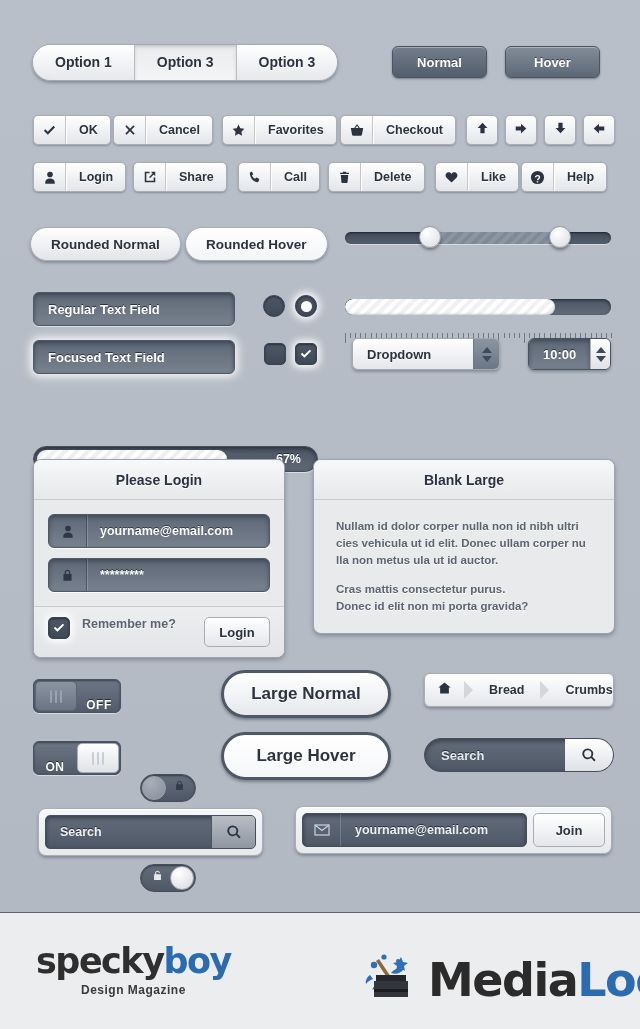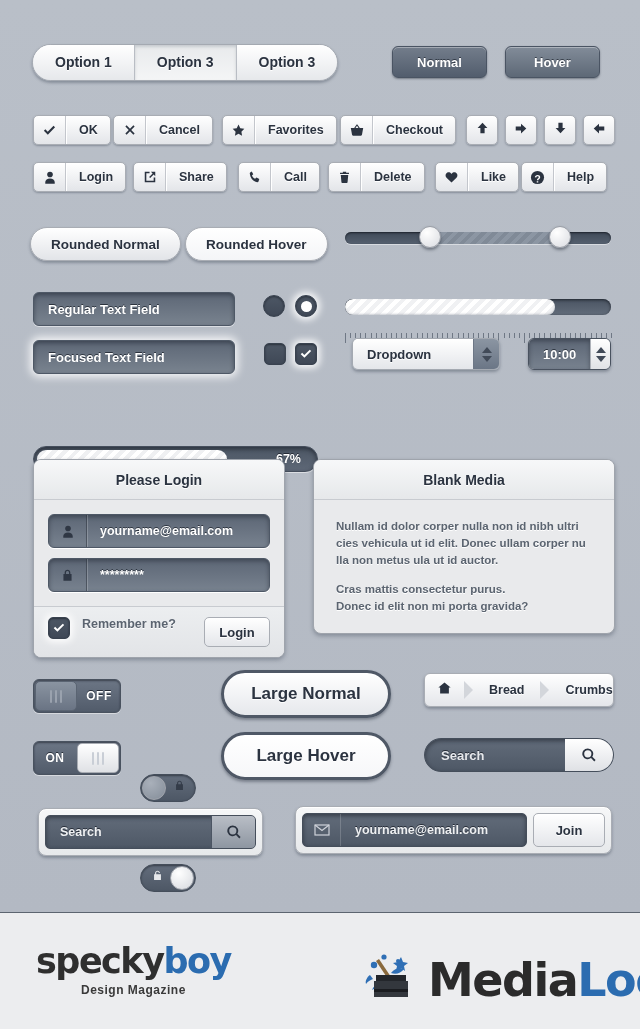--- a/index.html
+++ b/index.html
@@ -130,21 +130,21 @@
     box-shadow: inset 0 2px 4px rgba(35,42,52,.5), 0 1px 0 #fff; }
   .inputrow .ic { width: 38px; display: flex; align-items: center; justify-content: center;
     border-right: 1px solid rgba(40,46,56,.5); height: 100%; }
   .inputrow .tx { padding-left: 12px; font-size: 12.5px; font-weight: bold; color: #fff;
     text-shadow: 0 -1px 0 rgba(30,36,46,.8); border-left: 1px solid rgba(255,255,255,.2); height:100%;
     display:flex; align-items:center; flex:1; }
   .modfoot { display: flex; padding: 10px 14px; border-top: 1px solid #c8cbd0;
     background: linear-gradient(#eceef0, #e2e4e7); }
 
   
-  .toggle { width: 88px; height: 34px; border-radius: 6px; display: flex; align-items: center;
+  .toggle { width: 88px; height: 34px; border-radius: 6px; display: flex; align-items: flex-end;
     background: linear-gradient(#6c7685, #515b6a); border: 1px solid #49525f;
     box-shadow: inset 0 1px 2px rgba(25,30,40,.6), 0 1px 0 rgba(255,255,255,.45); cursor: pointer; overflow: hidden; }
   .toggle .lbl { flex: 1; text-align: center; font-size: 12px; font-weight: bold; color: #fff;
     text-shadow: 0 -1px 0 rgba(25,30,40,.8); letter-spacing: .5px; }
   .toggle .hand { width: 42px; height: 30px; margin: 1px; border-radius: 5px;
     display: flex; align-items: center; justify-content: center; gap: 3px; }
   .hand.lt { background: linear-gradient(#ffffff, #dfe1e5); border: 1px solid #a8acb3; }
   .hand.dk { background: linear-gradient(#8a94a1, #6a7484); border: 1px solid #5a6472; }
   .grip { width: 2px; height: 13px; background: #9aa2ae; border-radius: 1px; }
   .grip.d { background: #c9ced6; }
@@ -459,21 +459,21 @@
         <svg width="14" height="14" viewBox="0 0 16 16" fill="#fff">
             <path d="M6.2 12.4 2 8.3l1.6-1.6 2.5 2.5L12.3 3l1.6 1.6z"></path>
           </svg>
       </span>
       <span style="margin-left:12px; font-size:12.5px; font-weight:bold; color:#5b6470; text-shadow:0 1px 0 #fff;">Remember me?</span>
       <span style="margin-left:auto; width:66px; height:30px; border-radius:5px; display:flex; align-items:center; justify-content:center; font-size:13px; font-weight:bold; background:linear-gradient(#ffffff,#e4e6ea); border:1px solid #a9adb4; box-shadow:inset 0 1px 0 #fff; color:#2b3340; text-shadow:0 1px 0 #fff; cursor:pointer;">Login</span>
     </div>
   </div>
 
   <div class="row module" style="left:313px; top:459px; width:302px;">
-    <div class="hd">Blank Media</div>
+    <div class="hd">Blank Large</div>
     <div class="bd" style="padding:18px 22px;">
       <p class="modtext">Nullam id dolor corper nulla non id nibh ultri cies vehicula ut id elit. Donec ullam corper nu lla non metus ula ut id auctor.</p>
       <p class="modtext" style="margin-top:12px;">Cras mattis consectetur purus.</p>
       <p class="modtext">Donec id elit non mi porta gravida?</p>
     </div>
   </div>
 
   <div class="row toggle" style="left:33px; top:679px;">
     <span class="hand dk">
         <i class="grip"></i>

